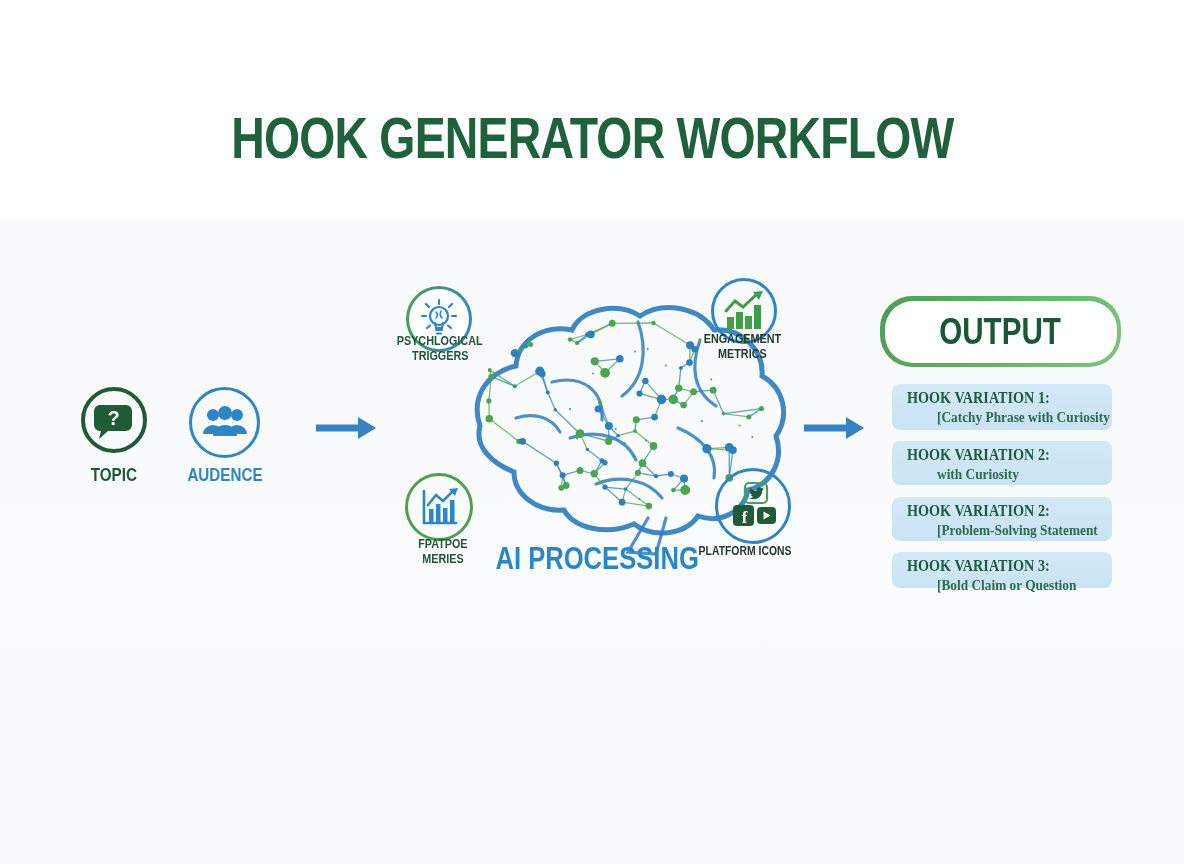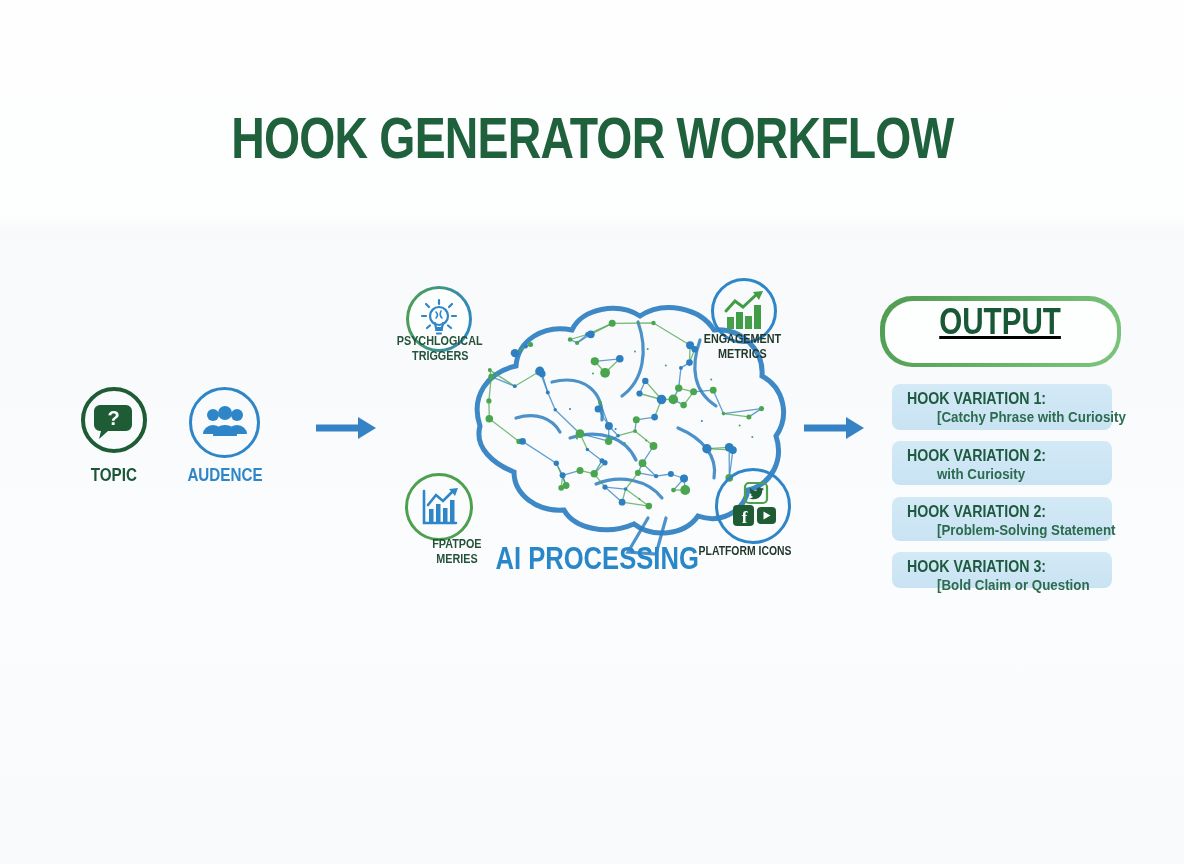--- a/index.html
+++ b/index.html
@@ -15,42 +15,42 @@
     font-size:58px;font-weight:800;letter-spacing:-1px;color:#20613d;}
 
   .pill{position:absolute;border:4.5px solid #1d5c35;border-radius:34px;background:transparent;
     display:flex;align-items:center;justify-content:center;}
   .pill-input{left:55px;top:296px;width:223px;height:64px;}
   .pill-label{font-size:37px;font-weight:800;color:#1a5737;letter-spacing:0;}
 
   .pill-output{position:absolute;left:880px;top:296px;width:232px;height:62px;border-radius:32px;
     background:linear-gradient(120deg,#4e9b51,#6ebb6f 70%,#7cc47e);padding:4.5px;}
   .pill-output-inner{width:100%;height:100%;border-radius:28px;background:#fdfefe;
-    display:flex;align-items:flex-start;justify-content:center;text-decoration:underline;}
+    display:flex;align-items:center;justify-content:center;}
 
   .icon-circle{position:absolute;border-radius:50%;display:flex;align-items:center;justify-content:center;background:transparent;}
   .ring-darkgreen{border:4px solid #1d5c35;}
   .ring-blue{border:3.5px solid #2e86c8;}
   .ring-green{border:3.5px solid #4ca04e;}
 
   .item-label{position:absolute;text-align:center;font-weight:800;font-size:19px;}
   .lbl-green{color:#1a5737;}
   .lbl-blue{color:#2e86c8;}
 
   .sat-label{position:absolute;text-align:center;font-weight:800;font-size:13.5px;
     line-height:1.12;color:#24523a;}
   .sat-label.dark{color:#21392c;}
 
   .ai-label{position:absolute;left:452px;top:540px;width:290px;text-align:center;
     font-size:32px;font-weight:800;color:#2987c8;}
 
   .arrow{position:absolute;width:62px;height:24px;}
 
   .hook-card{position:absolute;left:892px;width:220px;border-radius:8px;
-    background:linear-gradient(180deg,#d3e9f6,#c9e3f3);padding:5px 0 0 15px;box-sizing:border-box;}
+    background:linear-gradient(180deg,#d3e9f6,#c9e3f3);padding:5px 0 0 15px;box-sizing:border-box;font-family:Liberation Serif, serif;}
   .hook-title{font-size:16.5px;font-weight:800;color:#1e5a40;line-height:1.15;}
   .hook-sub{font-size:15.5px;font-weight:700;color:#2c6b4e;line-height:1.15;padding-left:30px;}
 
   .brain{position:absolute;left:452px;top:290px;width:340px;height:272px;}
 </style>
 </head>
 <body>
 
 <div class="canvas">
 
@@ -320,21 +320,21 @@
     <svg width="46" height="44" viewBox="0 0 46 44" fill="none" stroke="#2e86c8" stroke-width="2.6" stroke-linecap="round">
       <path d="M8,6 V38 H40"></path>
       <rect x="13" y="24" width="4.5" height="14" fill="#2e86c8" stroke="none"></rect>
       <rect x="20" y="19" width="4.5" height="19" fill="#2e86c8" stroke="none"></rect>
       <rect x="27" y="23" width="4.5" height="15" fill="#2e86c8" stroke="none"></rect>
       <rect x="34" y="15" width="4.5" height="23" fill="#2e86c8" stroke="none"></rect>
       <polyline points="12,20 20,10 27,16 37,6"></polyline>
       <polygon points="33,4 42,3 39,11" fill="#2e86c8" stroke="none"></polygon>
     </svg>
   </div>
-  <div class="sat-label" style="left:387px;top:536px;width:140px;text-decoration:underline;">
+  <div class="sat-label" style="left:373px;top:536px;width:140px;text-decoration:underline;">
     <span class="cond">FPATPOE</span><br>
     <span class="cond">MERIES</span>
   </div>
 
   <div class="icon-circle ring-blue" style="left:715px;top:468px;width:70px;height:70px;">
     <svg width="56" height="56" viewBox="0 0 56 56">
       <g>
         <rect x="20" y="5" width="22" height="20" rx="4" fill="none" stroke="#4ca04e" stroke-width="2.2"></rect>
         <path transform="translate(22.5,7.5) scale(0.72)" fill="#1d5c35" d="M23,4.5c-0.8,0.4-1.6,0.6-2.5,0.7c0.9-0.5,1.6-1.4,1.9-2.4c-0.8,0.5-1.8,0.9-2.8,1.1C18.8,3,17.7,2.5,16.5,2.5 c-2.3,0-4.2,1.9-4.2,4.2c0,0.3,0,0.7,0.1,1C8.9,7.5,5.8,5.8,3.7,3.2C3.3,3.9,3.1,4.6,3.1,5.4c0,1.5,0.7,2.7,1.9,3.5 C4.3,8.9,3.6,8.7,3,8.4v0.1c0,2,1.4,3.7,3.4,4.1c-0.4,0.1-0.7,0.2-1.1,0.2c-0.3,0-0.5,0-0.8-0.1c0.5,1.7,2.1,2.9,3.9,2.9 c-1.4,1.1-3.2,1.8-5.2,1.8c-0.3,0-0.7,0-1,-0.1c1.9,1.2,4.1,1.9,6.4,1.9c7.7,0,11.9-6.4,11.9-11.9c0-0.2,0-0.4,0-0.5 C21.7,6.1,22.4,5.4,23,4.5z"></path>
       </g>

